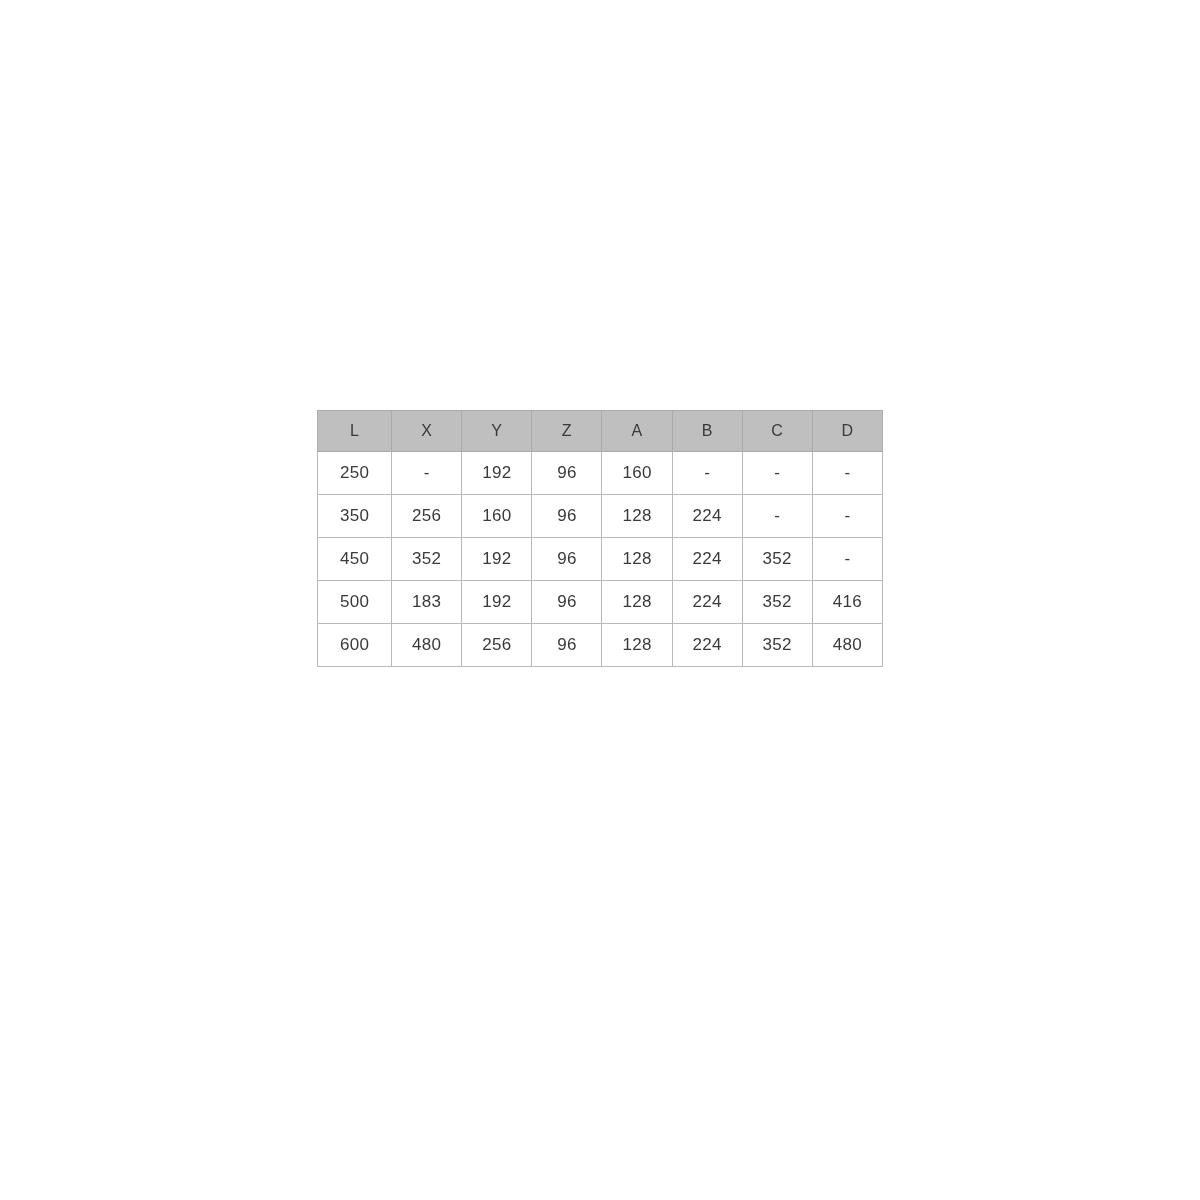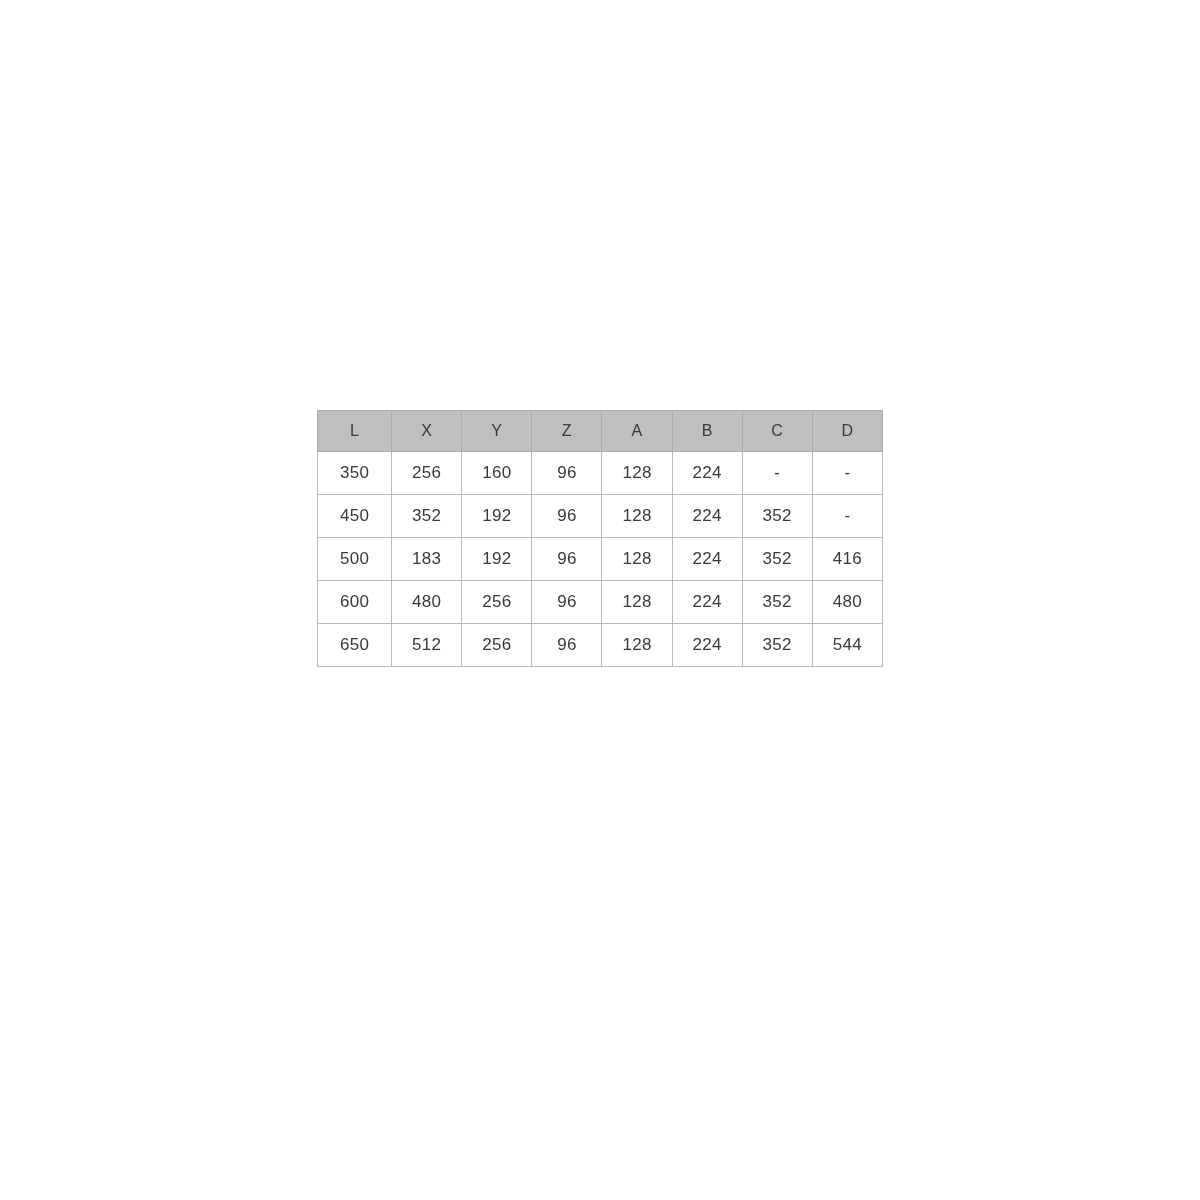--- a/index.html
+++ b/index.html
@@ -72,20 +72,30 @@
         <th>Y</th>
         <th>Z</th>
         <th>A</th>
         <th>B</th>
         <th>C</th>
         <th>D</th>
       </tr>
     </thead>
     <tbody>
       <tr>
+        <td>250</td>
+        <td>-</td>
+        <td>192</td>
+        <td>96</td>
+        <td>160</td>
+        <td>-</td>
+        <td>-</td>
+        <td>-</td>
+      </tr>
+      <tr>
         <td>350</td>
         <td>256</td>
         <td>160</td>
         <td>96</td>
         <td>128</td>
         <td>224</td>
         <td>-</td>
         <td>-</td>
       </tr>
       <tr>
@@ -111,25 +121,15 @@
       <tr>
         <td>600</td>
         <td>480</td>
         <td>256</td>
         <td>96</td>
         <td>128</td>
         <td>224</td>
         <td>352</td>
         <td>480</td>
       </tr>
-      <tr>
-        <td>650</td>
-        <td>512</td>
-        <td>256</td>
-        <td>96</td>
-        <td>128</td>
-        <td>224</td>
-        <td>352</td>
-        <td>544</td>
-      </tr>
     </tbody>
   </table>
 </div>
 
 </body></html>

